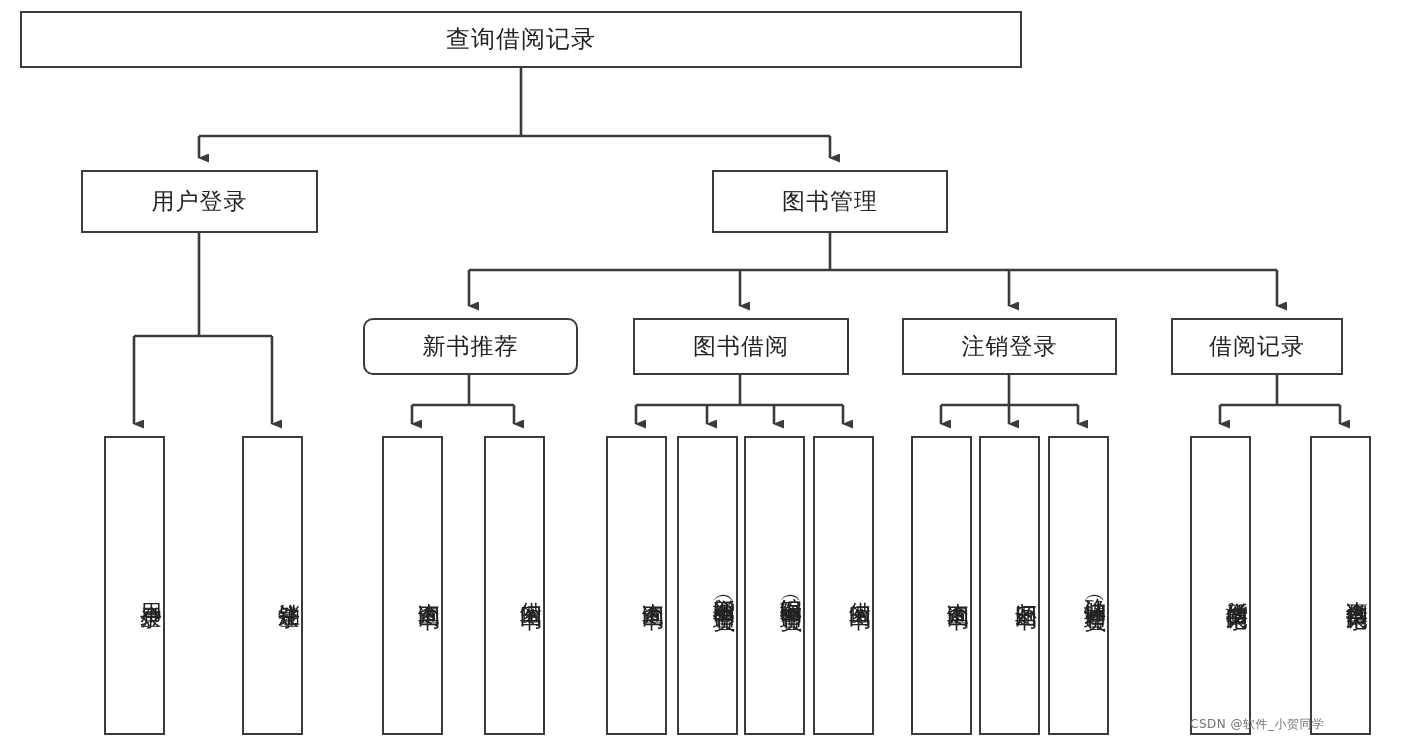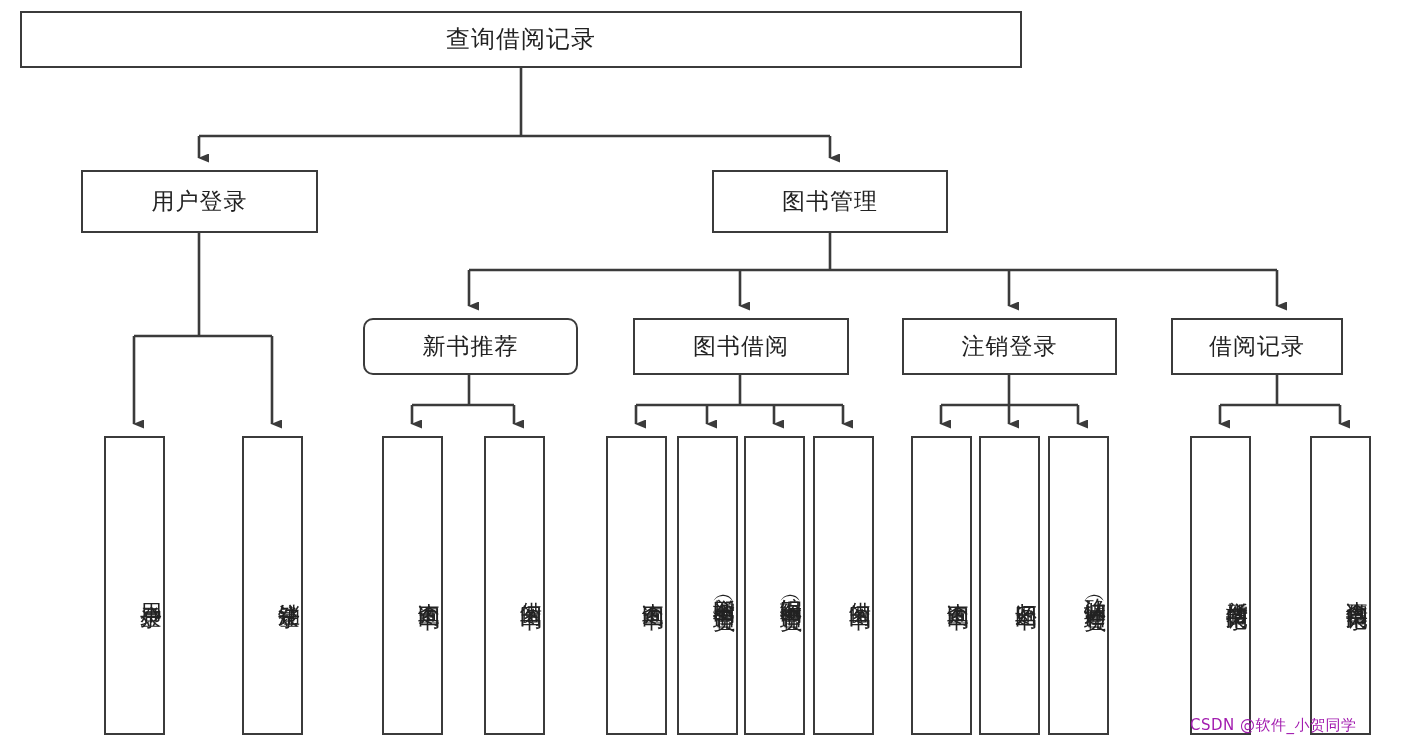--- a/index.html
+++ b/index.html
@@ -28,22 +28,22 @@
     text-orientation:upright;
     font-size:22px;
     letter-spacing:2px;
     align-items:flex-start;
     justify-content:center;
     padding-top:6px;
   }
   .node.root{font-size:24px;}
   .watermark{
     position:absolute;
-    color:#a21caf;
-    font-size:15px;
+    color:#737373;
+    font-size:12px;
     letter-spacing:0.5px;
     white-space:nowrap;
     user-select:none;
   }
 </style>
 </head>
 <body>
 
 <div id="stage">
 

